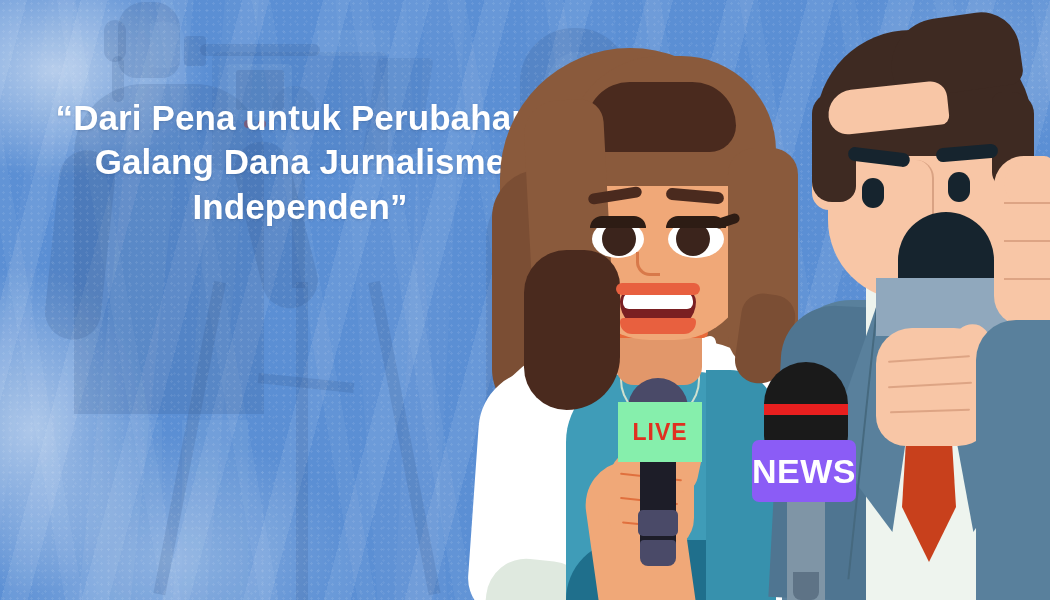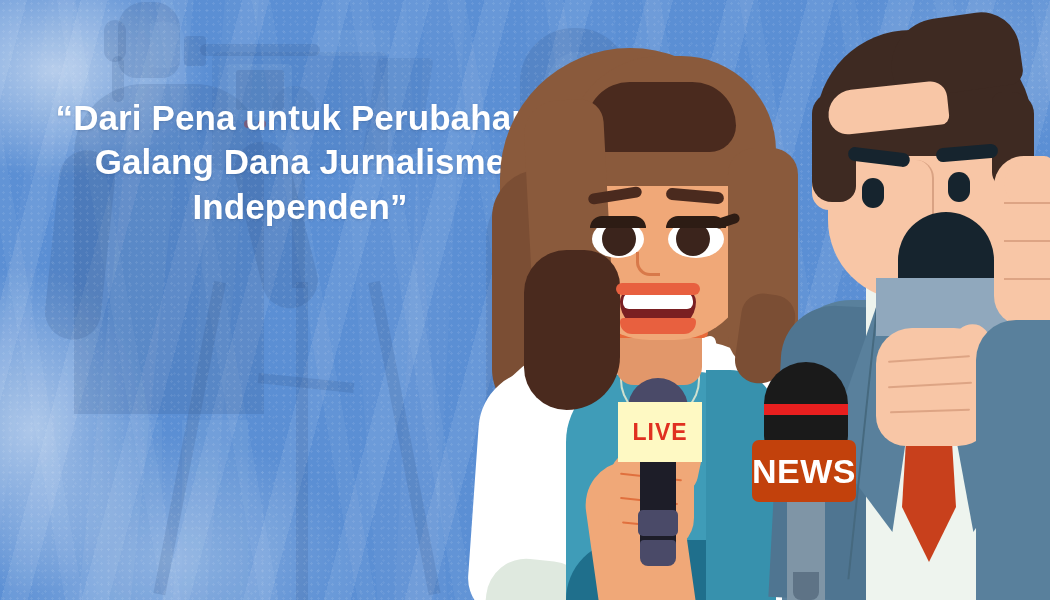--- a/index.html
+++ b/index.html
@@ -74,30 +74,30 @@
 
   
   #female { position:absolute; left:470px; top:40px; width:380px; height:560px; }
 
   
   #male { position:absolute; left:770px; top:0px; width:280px; height:600px; }
 
   
   .live-badge {
     position:absolute;
-    background:#fef9c3;
+    background:#86efac;
     color:#e03020;
     font-weight:bold;
     display:flex; align-items:center; justify-content:center;
     letter-spacing:1px;
     text-align:center;
   }
   .news-badge {
     position:absolute;
-    background:#c2410c;
+    background:#8b5cf6;
     color:#ffffff;
     font-weight:bold;
     border-radius:7px;
     display:flex; align-items:center; justify-content:center;
     letter-spacing:.5px;
   }
 </style>
 </head>
 <body>
 

